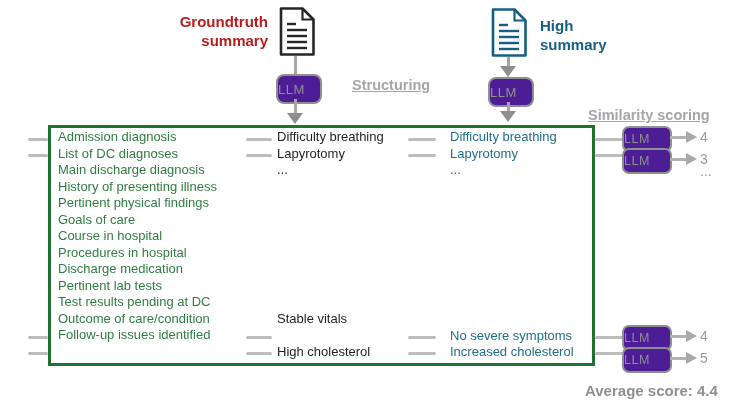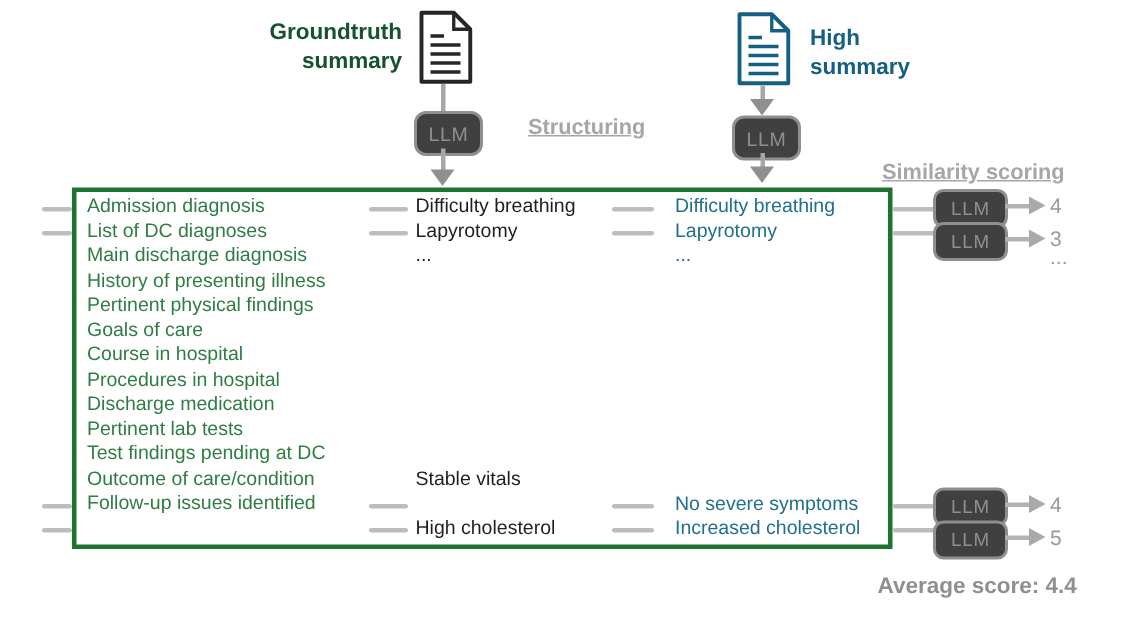--- a/index.html
+++ b/index.html
@@ -2,40 +2,40 @@
 <html><head>
 <meta charset="utf-8">
 <style>
   html,body{margin:0;padding:0;background:#ffffff;}
   #canvas{
     position:relative;width:747px;height:415px;background:#ffffff;
     font-family:"Liberation Sans",sans-serif;overflow:hidden;
   }
   .abs{position:absolute;}
   
-  .doc-label{font-size:15px;font-weight:bold;line-height:19px;color:#14532d;}
+  .doc-label{font-size:15px;font-weight:bold;line-height:19px;color:#b91c1c;}
   .doc-label.teal{color:#156082;}
   .gray-label{font-size:14.5px;font-weight:bold;color:#a6a6a6;text-decoration:underline;}
   .avg-label{font-size:15px;font-weight:bold;color:#8f8f8f;}
   
   .green-box{border:3px solid #1f7330;background:#ffffff;}
   .ontology-title{font-size:18px;font-weight:bold;color:#6d28d9;margin-top:28px;}
   .ontology-list{width:212px;font-size:13px;line-height:16.5px;color:#2f7d42;}
   .ontology-list span{display:block;white-space:nowrap;}
   
   .val{font-size:13px;line-height:16.5px;color:#1f1f1f;white-space:nowrap;}
   .val.teal{color:#20708c;}
   
   .dash{height:3px;background:#bdbdbd;border-radius:2px;}
   .vline{width:3px;background:#a6a6a6;}
   .arrow-down{width:0;height:0;border-left:8px solid transparent;border-right:8px solid transparent;border-top:11px solid #8f8f8f;}
   .arrow-right{width:0;height:0;border-top:6px solid transparent;border-bottom:6px solid transparent;border-left:11px solid #a9a9a9;}
   .stem{height:3px;background:#b3b3b3;}
   
-  .llm-box{display:flex;align-items:center;justify-content:center;background:#404040;
+  .llm-box{display:flex;align-items:center;background:#4c1d95;
     border:2px solid #8f8f8f;border-radius:8px;color:#8f8f8f;font-size:13px;letter-spacing:0.5px;}
   .llm-box.small{border-radius:7px;font-size:12.5px;}
   .score{font-size:14px;color:#999999;line-height:16px;}
   .doc{display:block;}
 </style>
 </head>
 <body>
 
 <div id="canvas">
 
@@ -96,21 +96,21 @@
     <span>Admission diagnosis</span>
     <span>List of DC diagnoses</span>
     <span>Main discharge diagnosis</span>
     <span>History of presenting illness</span>
     <span>Pertinent physical findings</span>
     <span>Goals of care</span>
     <span>Course in hospital</span>
     <span>Procedures in hospital</span>
     <span>Discharge medication</span>
     <span>Pertinent lab tests</span>
-    <span>Test findings pending at DC</span>
+    <span>Test results pending at DC</span>
     <span>Outcome of care/condition</span>
     <span>Follow-up issues identified</span>
   </div>
 
   <div class="abs val" style="left:277px;top:129px;">Difficulty breathing</div>
   <div class="abs val" style="left:277px;top:145.5px;">Lapyrotomy</div>
   <div class="abs val" style="left:277px;top:162px;">...</div>
   <div class="abs val" style="left:277px;top:311px;">Stable vitals</div>
   <div class="abs val" style="left:277px;top:344px;">High cholesterol</div>
 

